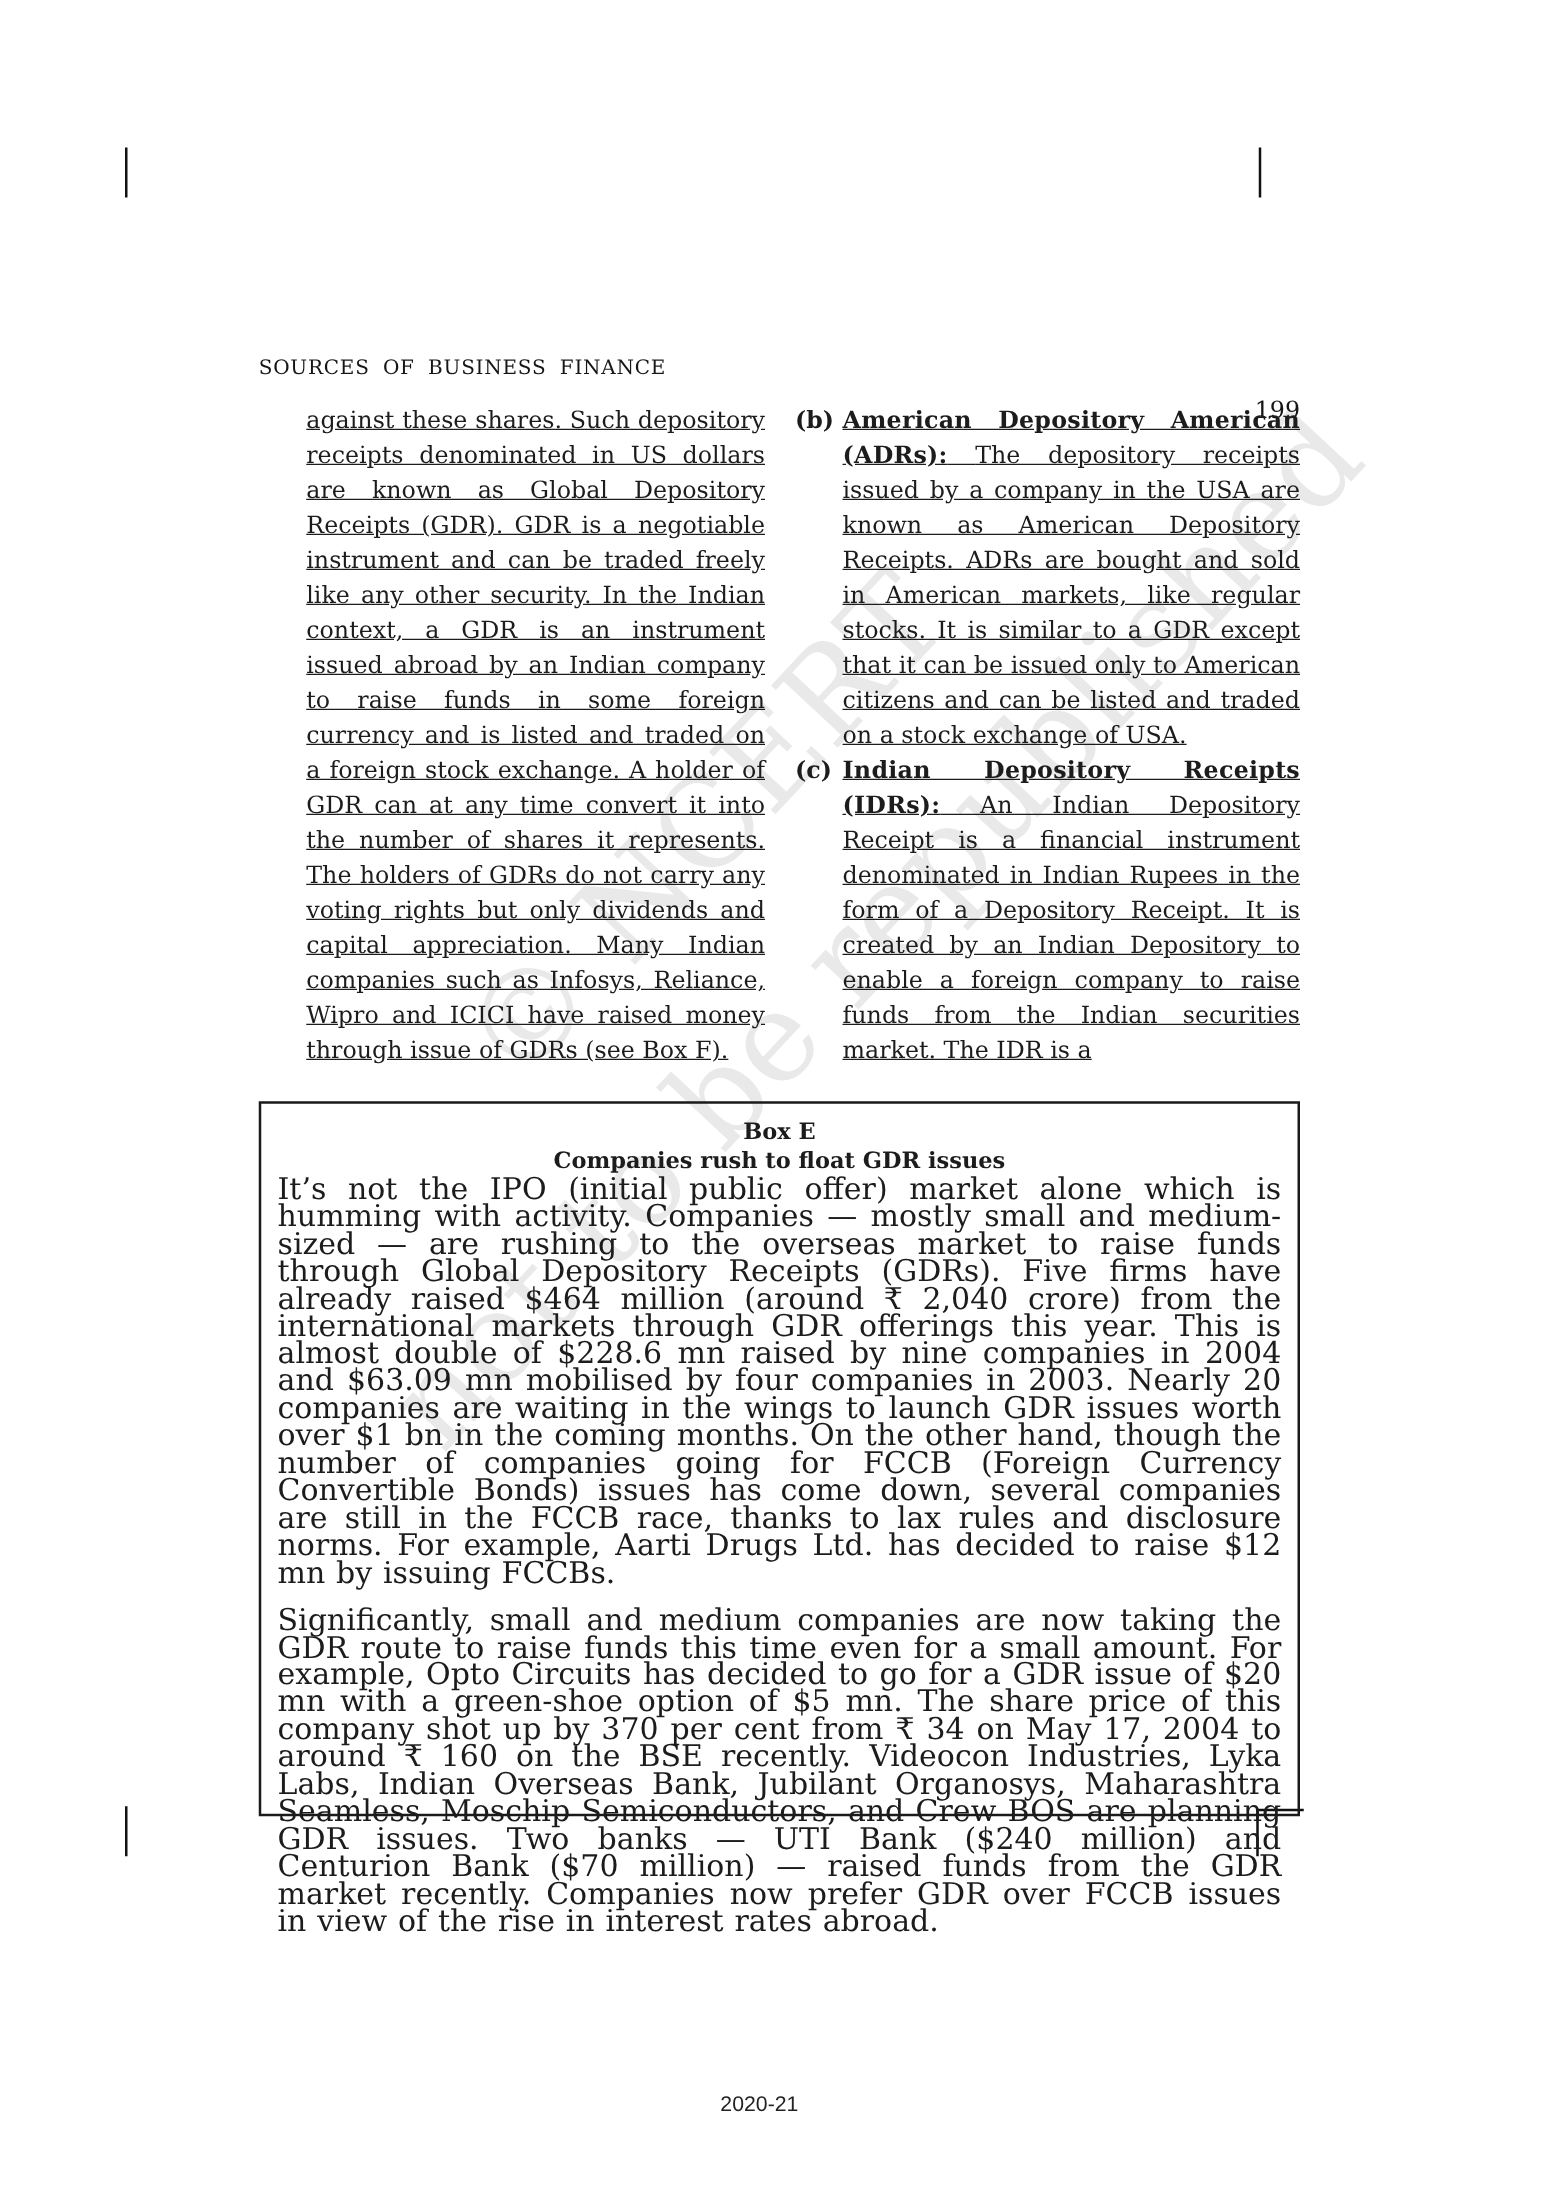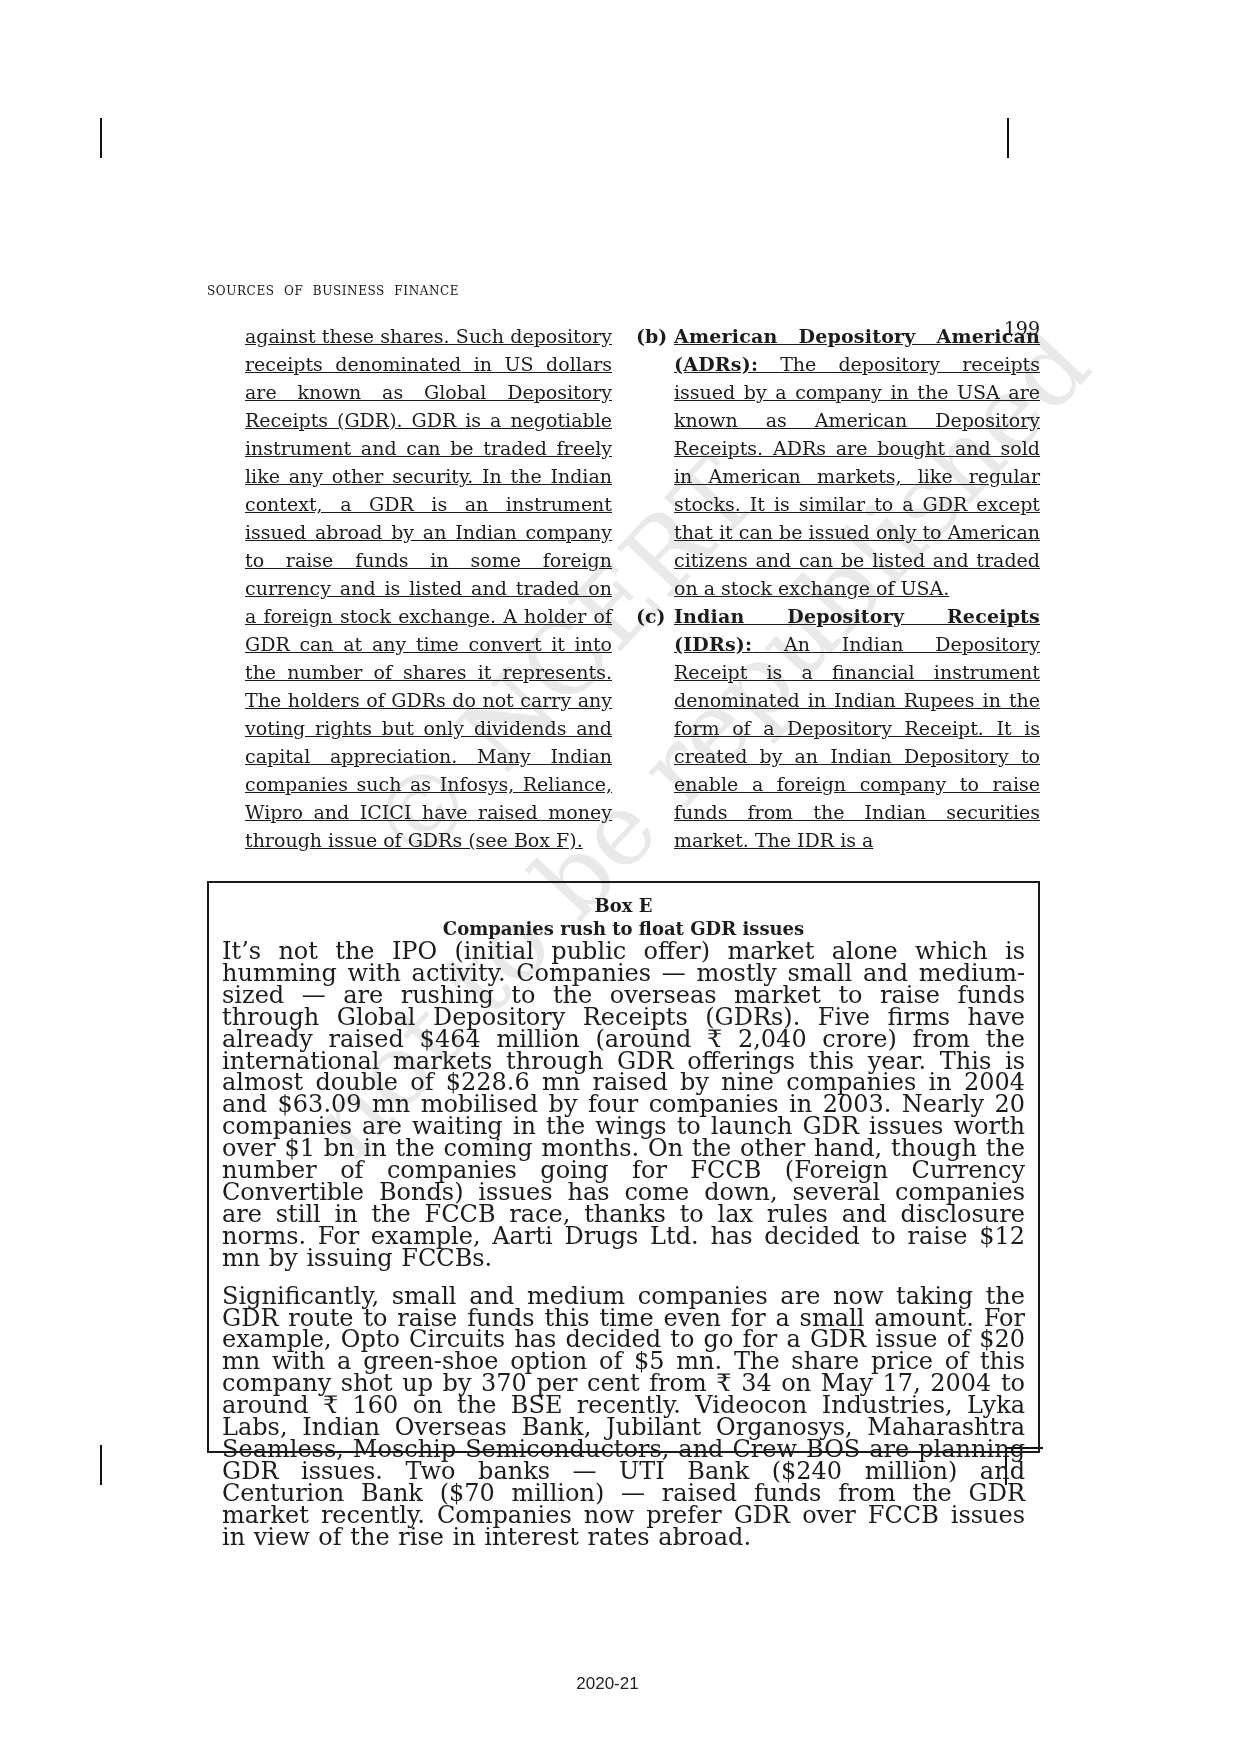--- a/index.html
+++ b/index.html
@@ -9,21 +9,21 @@
   }
   .crop { position:absolute; background:#111; }
   .crop-tl { left:100px; top:118px; width:2px; height:40px; }
   .crop-tr { left:1007px; top:118px; width:2px; height:40px; }
   .crop-bl { left:100px; top:1445px; width:2px; height:40px; }
   .crop-br-v { left:1005px; top:1447px; width:2px; height:38px; }
   .crop-br-h { left:1005px; top:1447px; width:38px; height:2px; }
 
   .running-head {
     position:absolute; left:207px; top:284px;
-    font-size:12px; letter-spacing:0.6px; word-spacing:5px; color:#161616;
+    font-size:16px; letter-spacing:0.6px; word-spacing:5px; color:#161616;
   }
   .page-number {
     position:absolute; left:960px; top:281px; width:80px; text-align:right;
     font-size:19px; color:#161616;margin-top:36px;
   }
 
   .columns { position:absolute; left:245px; top:322px; width:795px; display:flex; gap:24px;text-decoration:underline; }
   .col-left {
     width:367px; text-align:justify; font-size:19px; line-height:28px;
     hyphens:none;

